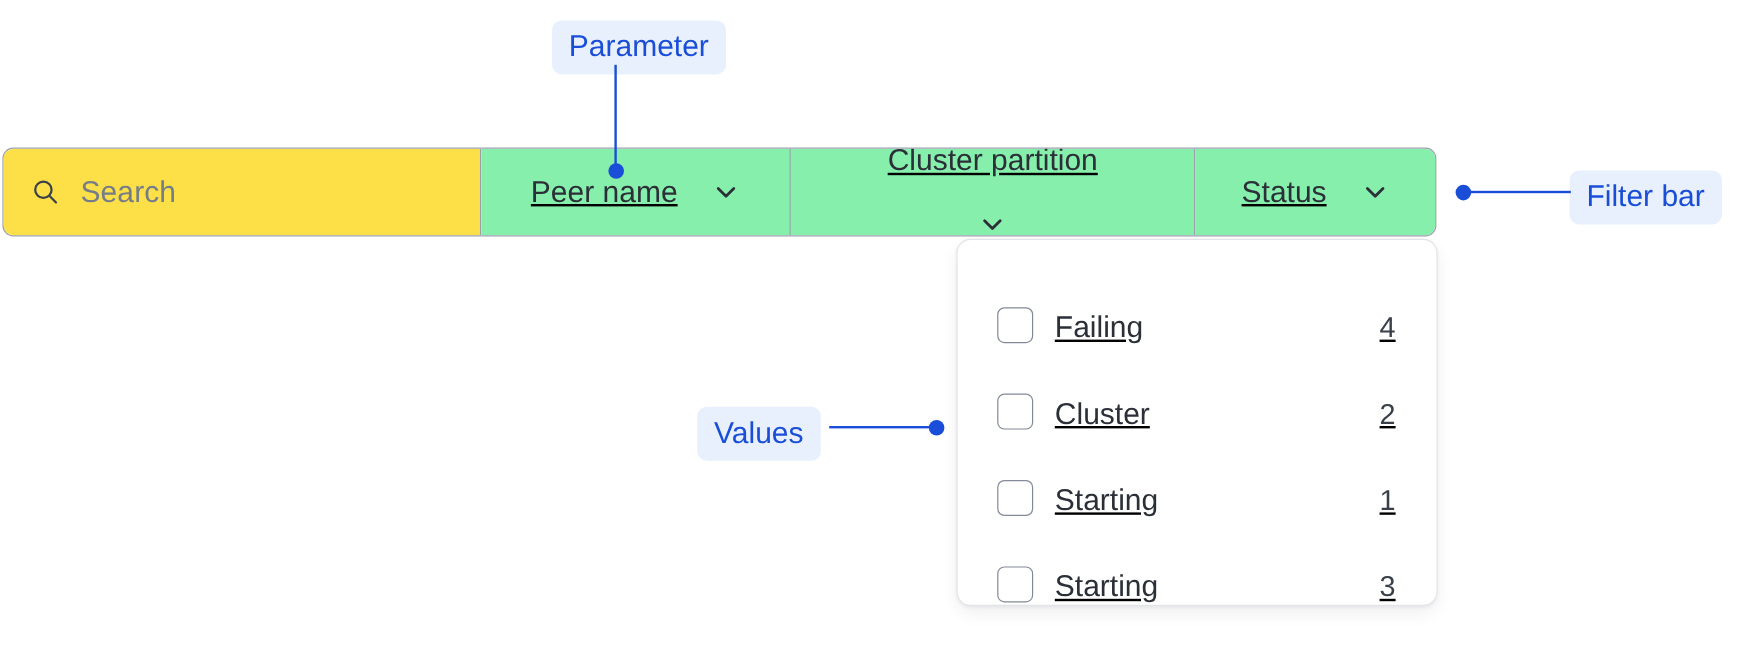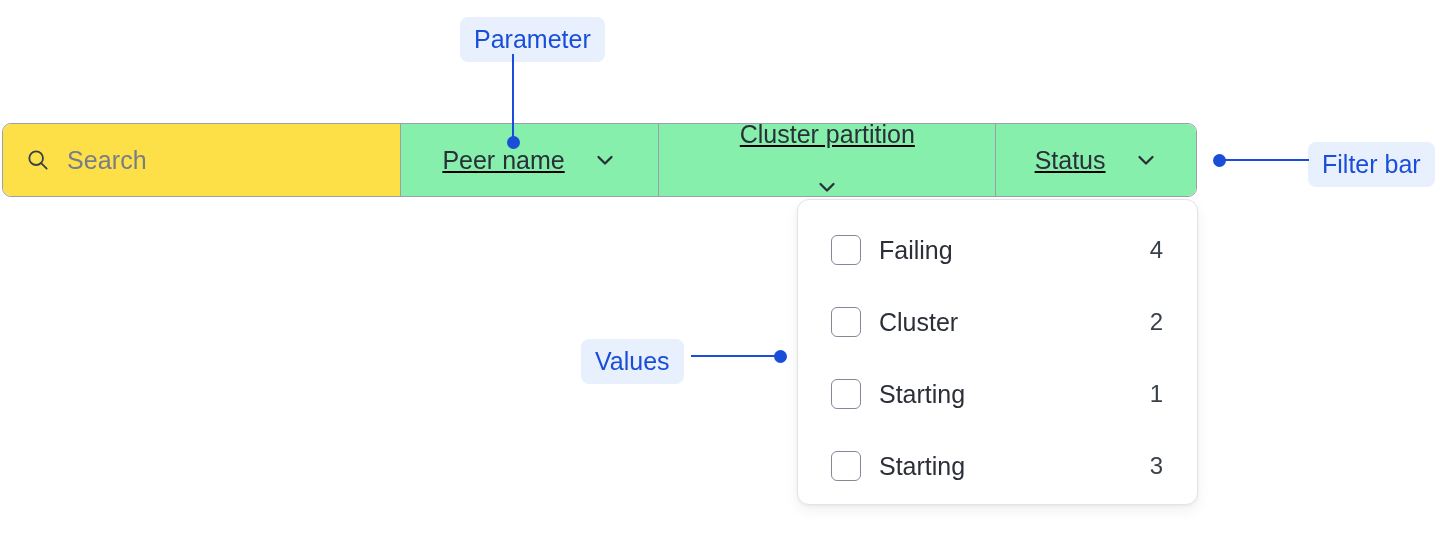--- a/index.html
+++ b/index.html
@@ -107,23 +107,24 @@
     background: #ffffff;
     border: 1.2px solid #e2e4e8;
     border-radius: 12px;
     box-shadow: 0 6px 14px rgba(20, 25, 40, 0.06),
                 0 1px 3px rgba(20, 25, 40, 0.05);
     padding: 14px 0;
   }
   .opt-row {
     height: 72px;
     display: flex;
-    align-items: center;
+    align-items: flex-end;
     padding: 0 34px 0 33px;
     cursor: pointer;
+    text-decoration: underline;
   }
   .cbox {
     width: 30px;
     height: 30px;
     box-sizing: border-box;
     border: 1.7px solid #838a97;
     border-radius: 6px;
     background: #ffffff;
     flex: 0 0 auto;
   }

